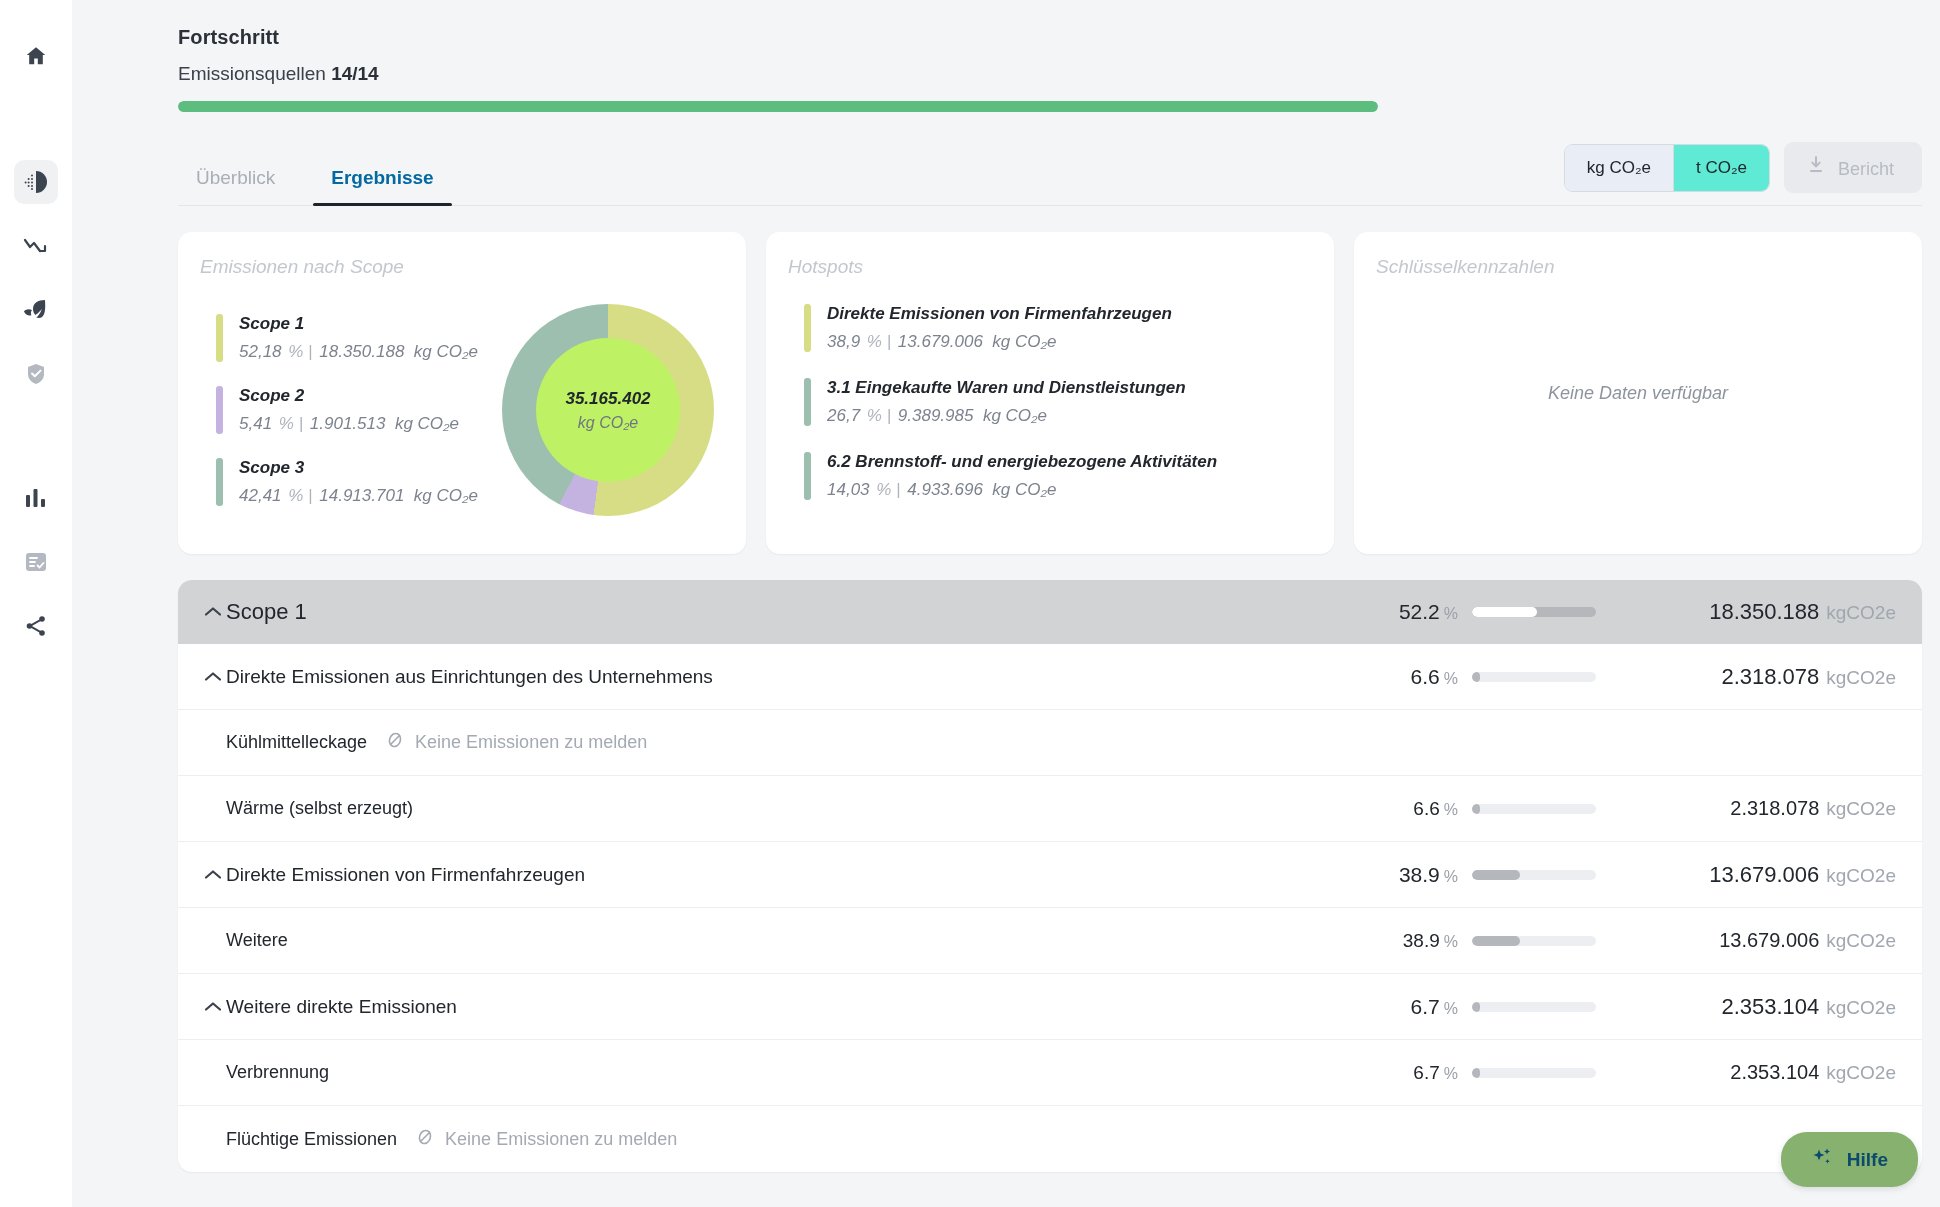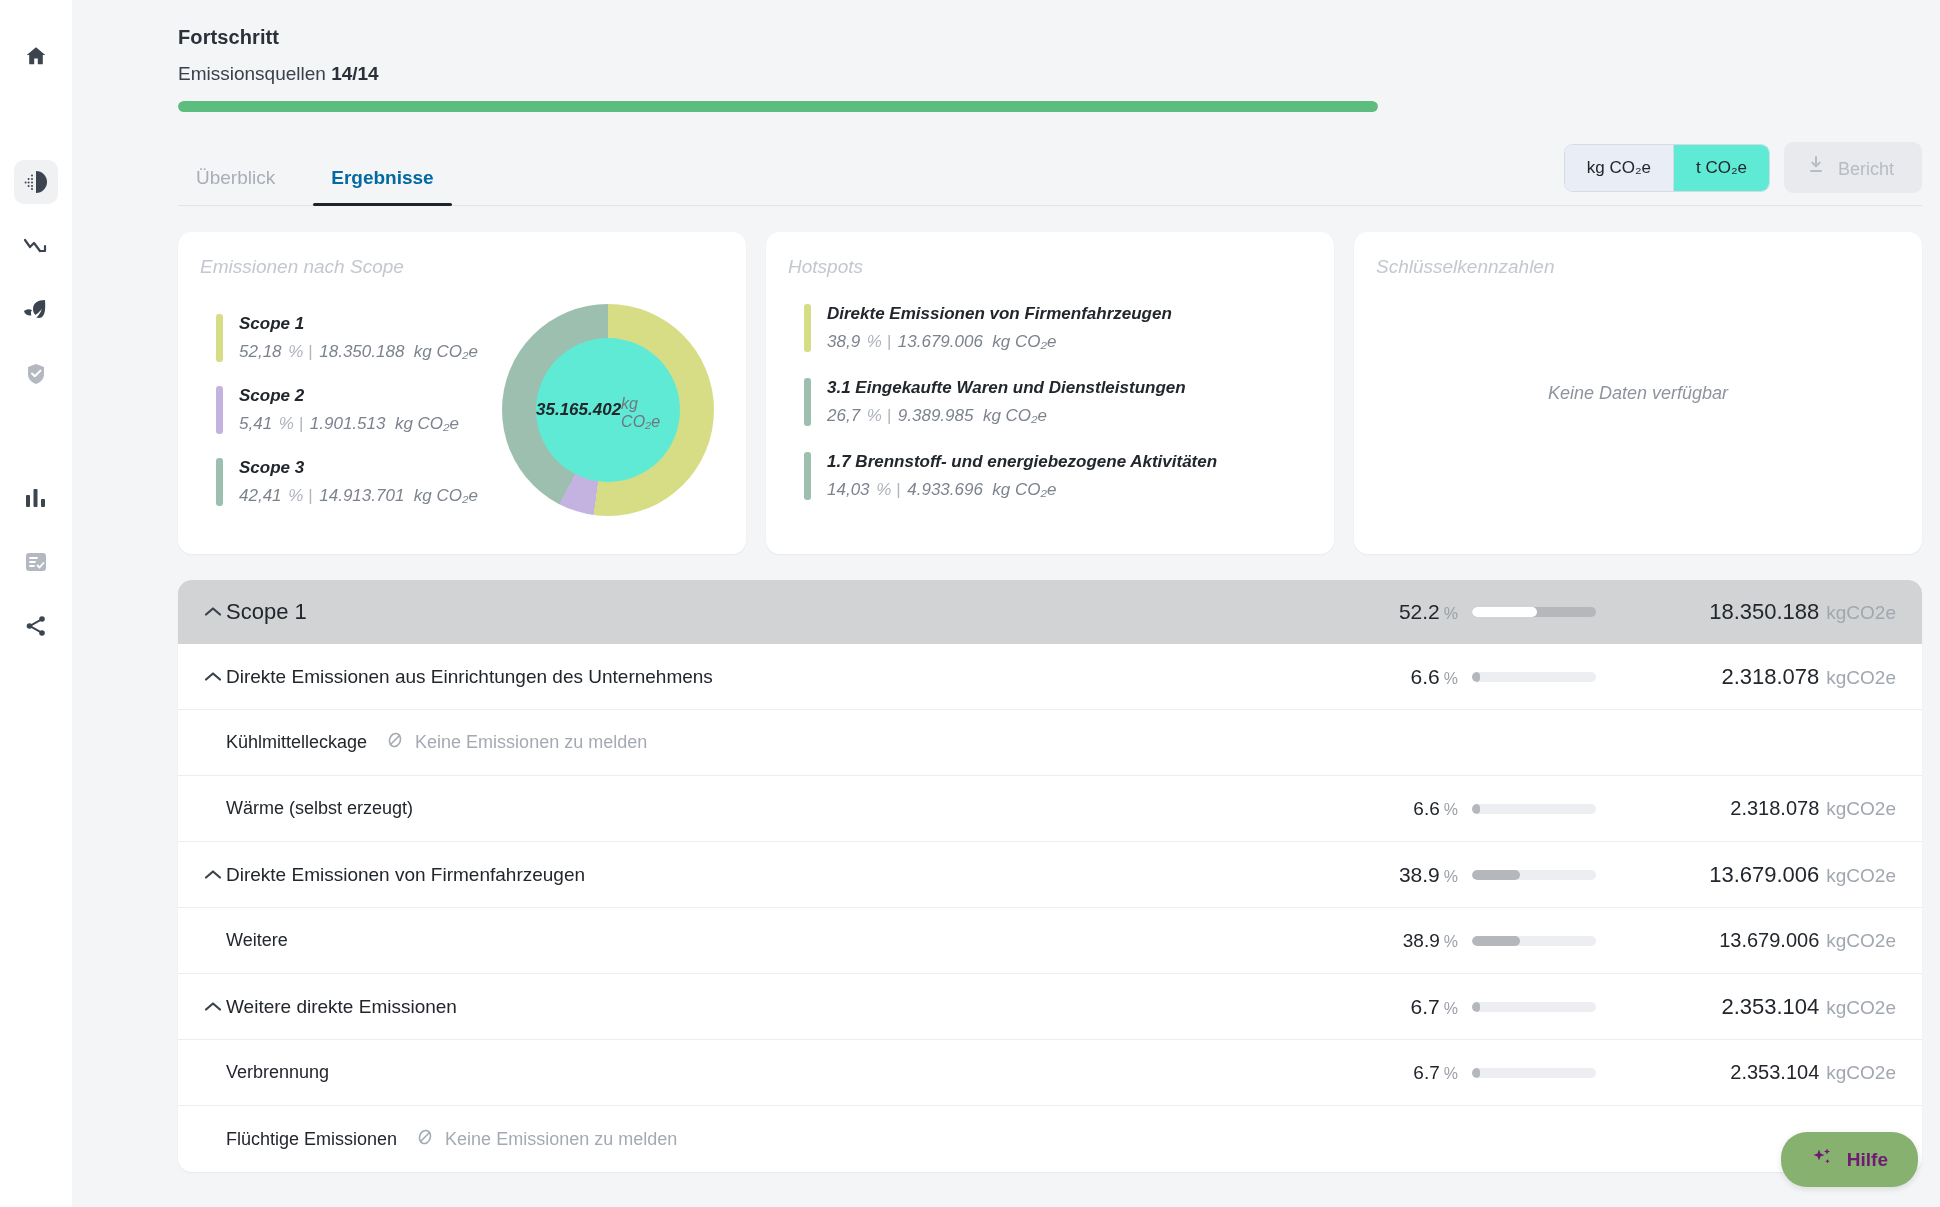--- a/index.html
+++ b/index.html
@@ -96,22 +96,22 @@
   .legend { flex: 1; display: flex; flex-direction: column; gap: 24px; padding-left: 16px; }
   .legend-item { display: flex; gap: 16px; }
   .legend-bar { width: 7px; border-radius: 3px; flex: 0 0 7px; }
   .legend-name { font-size: 17px; font-weight: 700; color: #22262d; margin-bottom: 8px; }
   .legend-val { font-size: 17px; color: #7c838e; white-space: nowrap; }
   .legend-val .sep { color: #aeb4bd; padding: 0 2px; }
 
   .donut-wrap { width: 212px; height: 212px; position: relative; flex: 0 0 212px; margin-right: 10px; }
   .donut { width: 212px; height: 212px; border-radius: 50%; }
   .donut-hole {
-    position: absolute; inset: 34px; border-radius: 50%; background: #5eead4;
-    display: flex; align-items: center; justify-content: center;
+    position: absolute; inset: 34px; border-radius: 50%; background: #bef264;
+    display: flex; flex-direction: column; align-items: center; justify-content: center;
   }
   .donut-total { font-size: 17px; font-weight: 700; color: #22262d; }
   .donut-unit { font-size: 16px; color: #6f7680; margin-top: 5px; }
 
   
   .hot-list { display: flex; flex-direction: column; gap: 26px; padding-left: 16px; }
   .hot-item { display: flex; gap: 16px; }
   .hot-name { font-size: 17px; font-weight: 700; color: #22262d; margin-bottom: 8px; }
 
   .empty-msg {
@@ -160,21 +160,21 @@
   .minifill.white { background: #ffffff; }
 
   .val-cell { flex: 0 0 300px; text-align: right; white-space: nowrap; }
   .val { font-size: 22px; color: #22262d; }
   .val.small { font-size: 20px; }
   .valunit { font-size: 19px; color: #a1a7b0; margin-left: 7px; }
 
   
   .fab {
     position: absolute; right: 22px; bottom: 20px;
-    background: #86b16f; color: #701a75; border-radius: 26px;
+    background: #86b16f; color: #0c4a6e; border-radius: 26px;
     display: flex; align-items: center; gap: 14px;
     padding: 14px 30px; font-size: 19px; font-weight: 700; cursor: pointer;
     box-shadow: 0 2px 6px rgba(20,25,35,.12);
   }
 </style>
 </head>
 <body>
 
 <div class="app">
 
@@ -332,21 +332,21 @@
             <div class="hot-item">
               <div class="legend-bar" style="background:#9cbfb0"></div>
               <div>
                 <div class="hot-name">3.1 Eingekaufte Waren und Dienstleistungen</div>
                 <div class="legend-val">26,7 <span class="sep">% |</span> 9.389.985&nbsp; kg CO₂e</div>
               </div>
             </div>
             <div class="hot-item">
               <div class="legend-bar" style="background:#9cbfb0"></div>
               <div>
-                <div class="hot-name">1.7 Brennstoff- und energiebezogene Aktivitäten</div>
+                <div class="hot-name">6.2 Brennstoff- und energiebezogene Aktivitäten</div>
                 <div class="legend-val">14,03 <span class="sep">% |</span> 4.933.696&nbsp; kg CO₂e</div>
               </div>
             </div>
           </div>
       </div>
 
       <div class="card">
         <div class="card-title">Schlüsselkennzahlen</div>
         <div class="empty-msg">Keine Daten verfügbar</div>
       </div>

